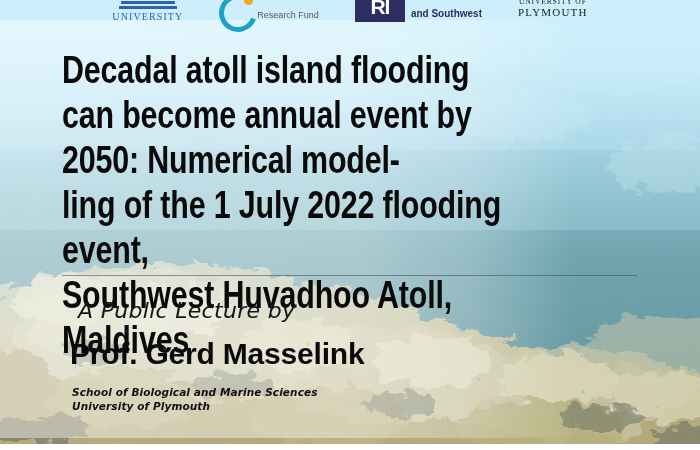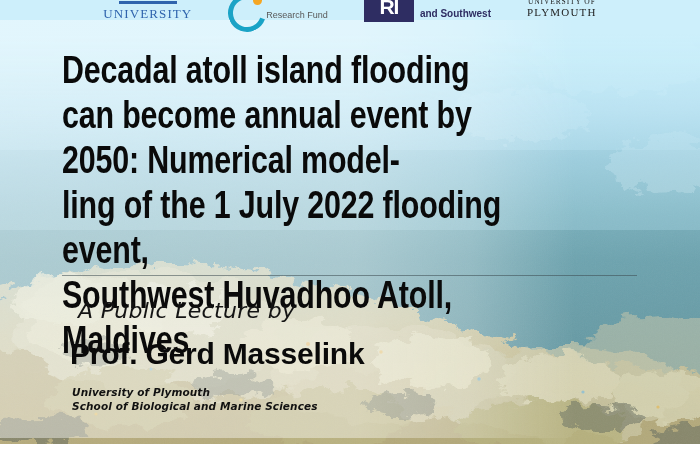--- a/index.html
+++ b/index.html
@@ -114,21 +114,21 @@
   .logo-mnu-mark .base1 {
     position: absolute; left: 2px; top: 21px;
     width: 54px; height: 3px; background: #2f64ad;
   }
   .logo-mnu-mark .base2 {
     position: absolute; left: 0px; top: 26px;
     width: 58px; height: 3px; background: #2f64ad;
   }
   .logo-mnu-text {
     font-family: "Liberation Serif", serif;
-    font-size: 13px;
+    font-size: 10px;
     letter-spacing: 1.1px;
     color: #2f64ad;
     margin-top: 1px;
   }
 
   
   .logo-rf { flex-direction: row; align-items: flex-end; gap: 4px; }
   .logo-rf-mark {
     width: 34px; height: 30px; position: relative;
   }
@@ -412,22 +412,22 @@
 ling of the 1 July 2022 flooding event,
 Southwest Huvadhoo Atoll, Maldives</div>
 
     <div class="divider"></div>
 
     <div class="byline">A Public Lecture by</div>
 
     <div class="speaker">Prof. Gerd Masselink</div>
 
     <div class="affiliation">
+      <div>School of Biological and Marine Sciences</div>
       <div>University of Plymouth</div>
-      <div>School of Biological and Marine Sciences</div>
     </div>
 
   </div>
 
   <div class="bottom-strip-line"></div>
   <div class="bottom-strip"></div>
 
 </div>
 
 </body></html>

